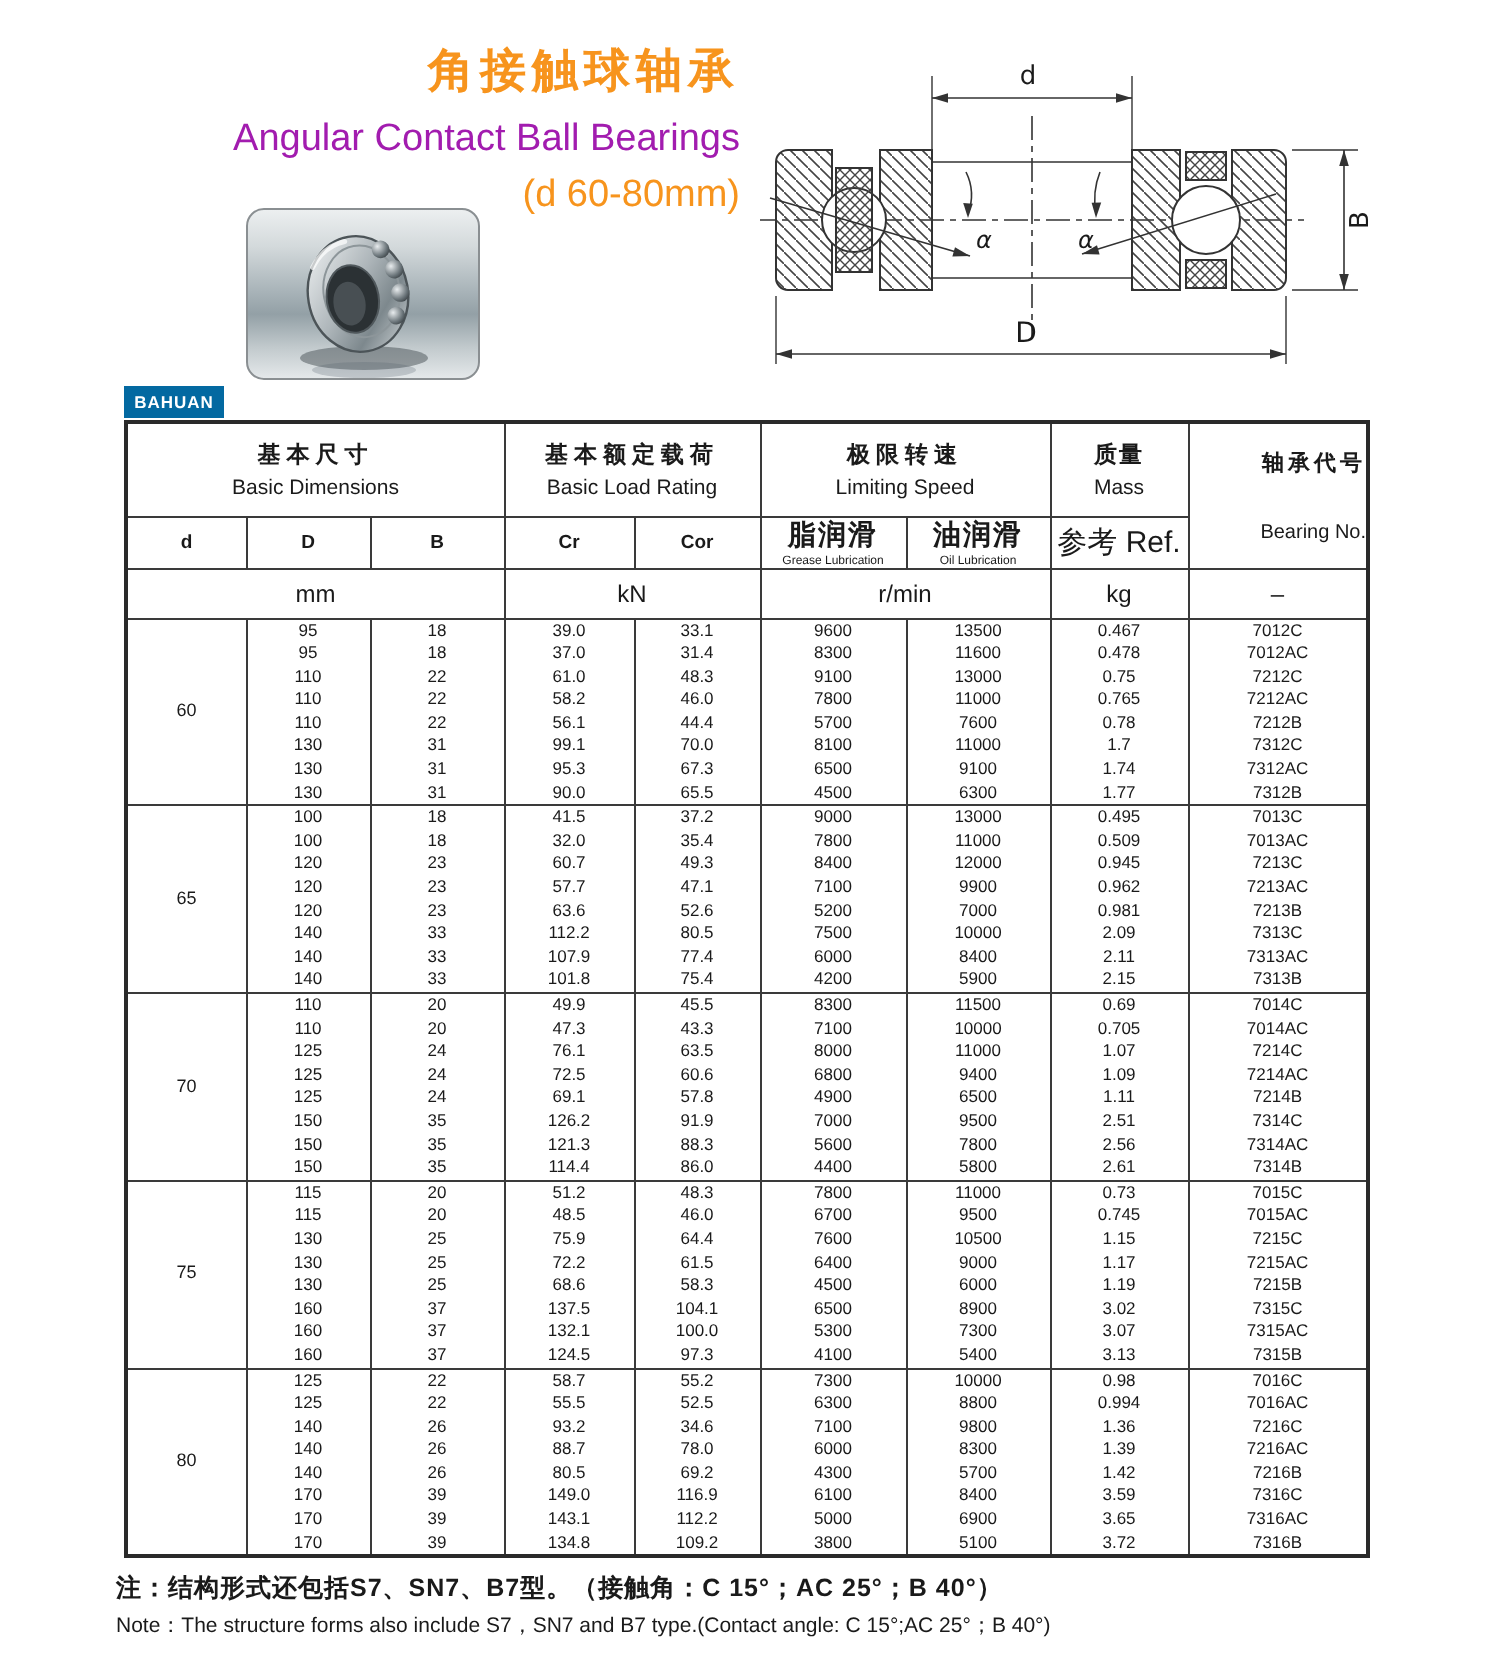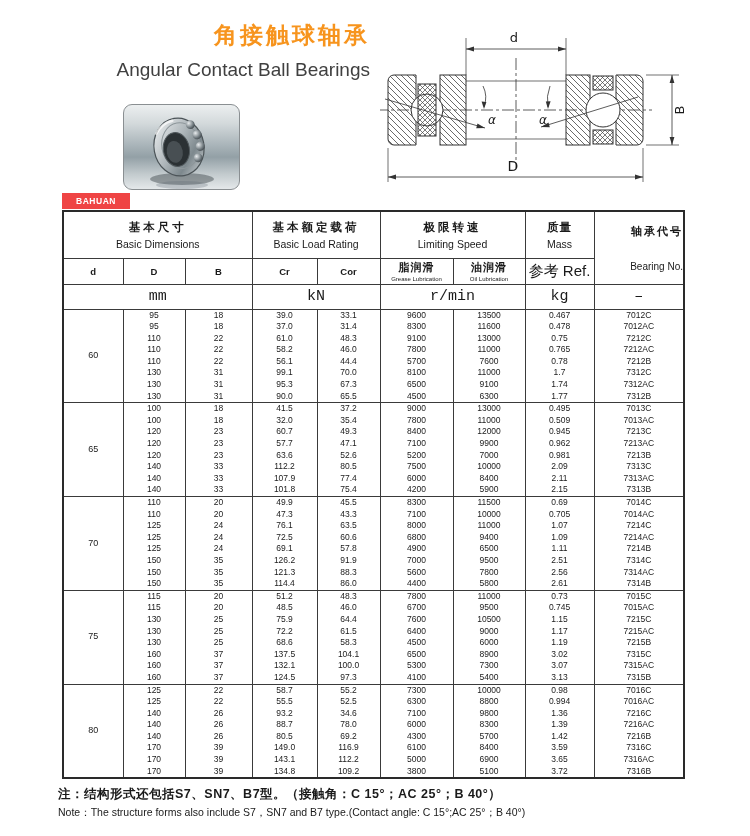--- a/index.html
+++ b/index.html
@@ -1,62 +1,63 @@
 <!DOCTYPE html>
 <html><head>
 <meta charset="utf-8">
 <style>
   * { margin:0; padding:0; box-sizing:border-box; }
   html,body { width:750px; height:836px; background:#ffffff; font-family:"Liberation Sans","DejaVu Sans",sans-serif; color:#1a1a1a; position:relative; overflow:hidden; }
 
   
   .title-block { position:absolute; left:0; top:20px; width:370px; text-align:right; }
   .title-cn { font-size:23px; font-weight:bold; color:#f7941d; letter-spacing:3px; }
-  .title-en { font-size:19px; color:#404040; margin-top:8px; }
+  .title-en { font-size:19px; color:#a21caf; margin-top:8px; }
   .title-range { font-size:19px; color:#f7941d; margin-top:6px; }
 
   
   .photo { position:absolute; left:123px; top:104px; width:117px; height:86px; border:1px solid #8a8f92; border-radius:9px;
            background:linear-gradient(180deg,#eceff0 0%,#d3d9db 22%,#a9b4b9 48%,#93a0a6 62%,#c2cacd 82%,#e4e8ea 100%); overflow:hidden; }
 
   
-  .brand-tab { position:absolute; left:62px; top:193px; width:68px; height:16px; background:#ef4444; color:#fff;
+  .brand-tab { position:absolute; left:62px; top:193px; width:50px; height:16px; background:#0369a1; color:#fff;
                font-size:8.5px; font-weight:bold; letter-spacing:.5px; display:flex; align-items:center; justify-content:center; }
 
   
   .drawing { position:absolute; left:380px; top:0; width:365px; height:200px; }
 
   
   table.spec { position:absolute; left:62px; top:210px; width:621px; border-collapse:collapse; table-layout:fixed;
                border:2px solid #2a2a2a; }
   table.spec th, table.spec td { border:1px solid #3a3a3a; text-align:center; vertical-align:middle; padding:0; }
   .hcn { font-size:11.5px; font-weight:bold; letter-spacing:3px; }
   .hen { font-size:10.5px; font-weight:normal; margin-top:3px; letter-spacing:0; }
   tr.hdr1 th { height:47px;margin-left:38px; }
   tr.hdr2 th { height:26px; font-size:9.5px; font-weight:bold; }
-  .lub-cn { font-size:11px; font-weight:bold; letter-spacing:1px; }
+  .lub-cn { font-size:14px; font-weight:bold; letter-spacing:1px; }
   .lub-en { font-size:6px; font-weight:normal; margin-top:1px; }
   .ref-lbl { font-size:15px; font-weight:normal; }
   th.bearing-no-cell { vertical-align:middle; }
   .bn-wrap { display:flex; flex-direction:column; justify-content:space-between; height:56px; padding:4px 0;align-items:flex-end; }
-  tr.units td { height:25px; font-size:15px;font-family:Liberation Mono, monospace; }
+  tr.units td { height:25px; font-size:12px; }
   tbody.grp { border-top:1px solid #3a3a3a; }
   tbody.grp td { border-top:none; border-bottom:none; font-size:8.5px; height:11.6px; line-height:11.6px; white-space:nowrap; }
   tbody.grp td.dcell { font-size:9px; }
 
   
   .note-cn { position:absolute; left:58px; top:786px; font-size:12.5px; font-weight:bold; letter-spacing:.5px; }
   .note-en { position:absolute; left:58px; top:806px; font-size:10.5px; }
 </style>
 </head>
 <body>
 
 <div class="title-block">
   <div class="title-cn">角接触球轴承</div>
   <div class="title-en">Angular Contact Ball Bearings</div>
+  <div class="title-range">(d 60-80mm)</div>
 </div>
 
 <div class="photo">
   <svg width="117" height="86" viewBox="0 0 117 86">
     <defs>
       <linearGradient id="ringg" x1="0" y1="0" x2="1" y2="1">
         <stop offset="0" stop-color="#f5f7f8"></stop>
           <stop offset=".45" stop-color="#aeb6ba"></stop>
         <stop offset=".7" stop-color="#7d888d"></stop>
           <stop offset="1" stop-color="#d9dee0"></stop>

